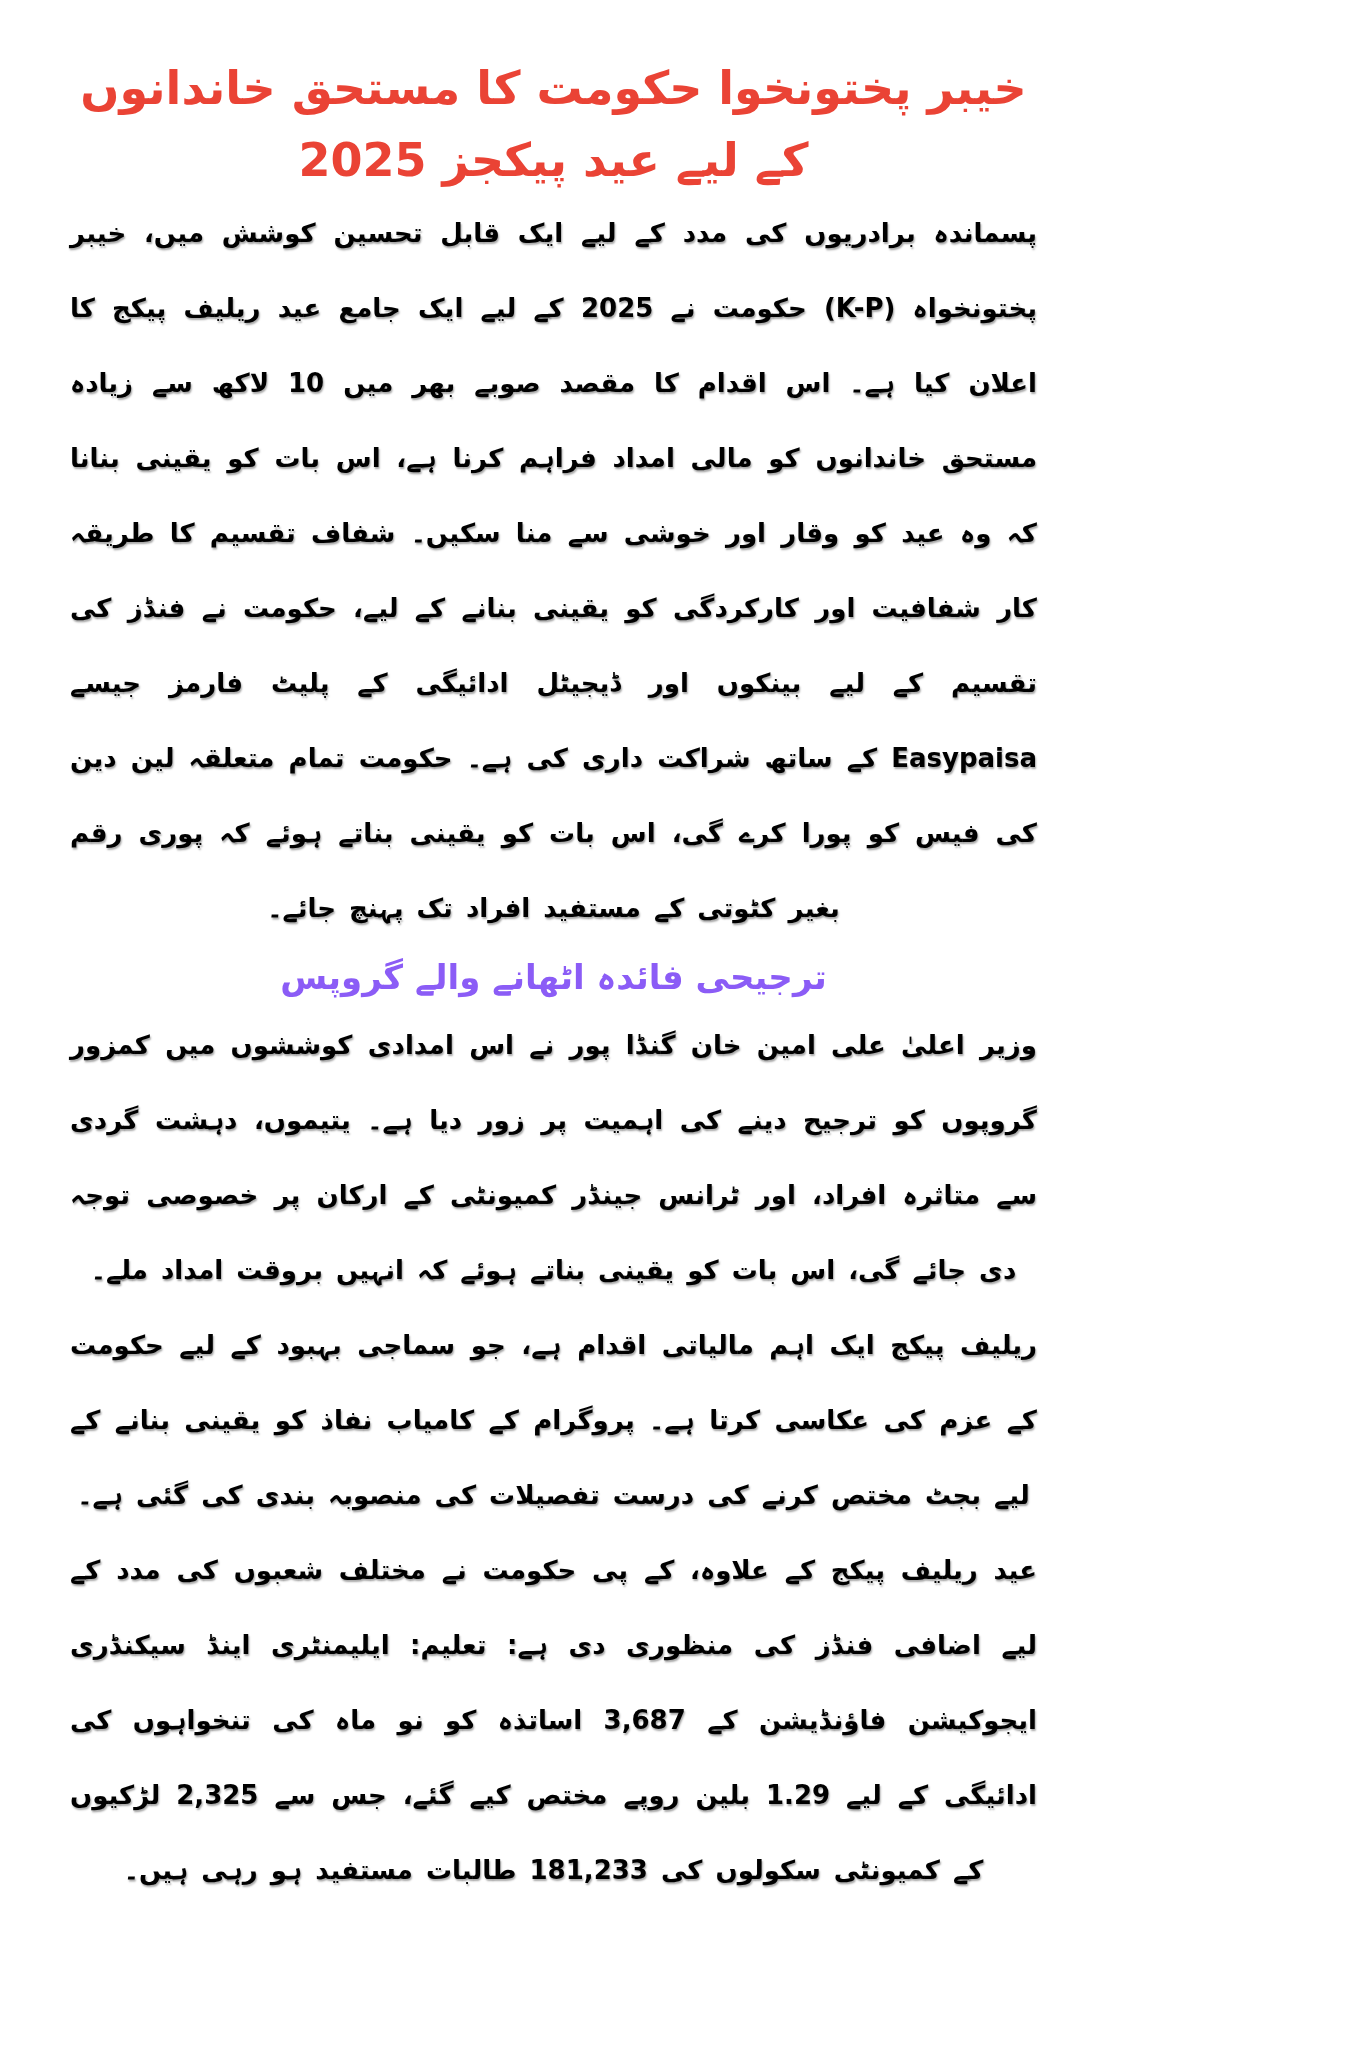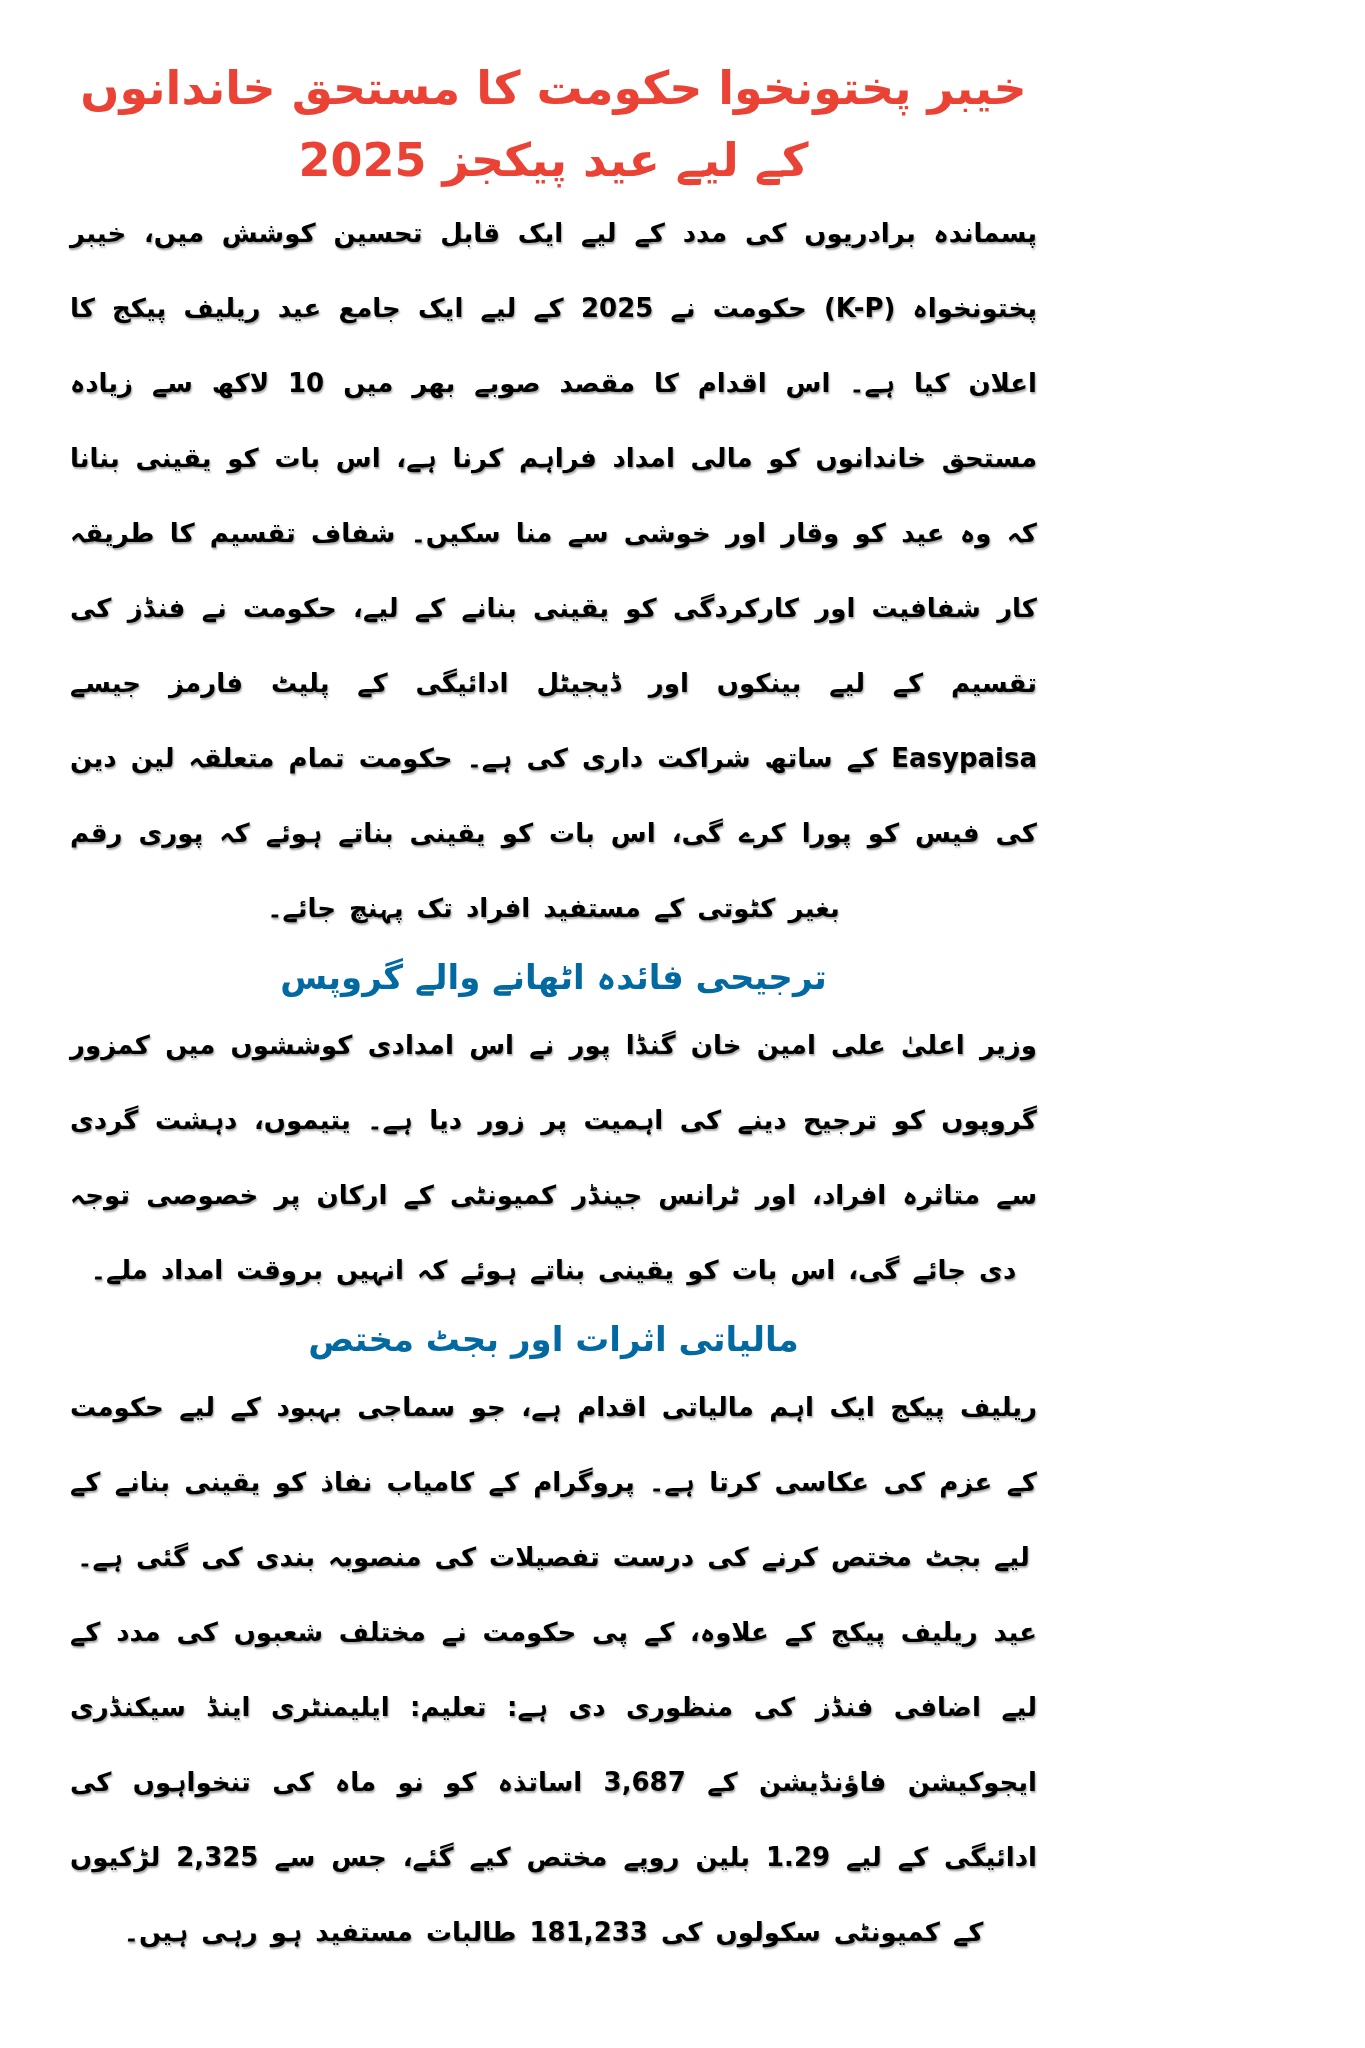--- a/index.html
+++ b/index.html
@@ -25,21 +25,21 @@
   .title {
     text-align: center;
     color: #ea4335;
     font-weight: bold;
     font-size: 46px;
     line-height: 72px;
     margin: 0 0 0 0;
   }
   .heading {
     text-align: center;
-    color: #0369a1;
+    color: #8b5cf6;
     font-weight: bold;
     font-size: 34px;
     line-height: 62px;
     margin: 0;
   }
   .para {
     font-size: 26px;
     font-weight: bold;
     line-height: 75px;
     text-align: justify;
@@ -58,17 +58,16 @@
 <body>
 
 <div class="page">
   <h1 class="title">خیبر پختونخوا حکومت کا مستحق خاندانوں کے لیے عید پیکجز 2025</h1>
 
   <p class="para" id="p1">پسماندہ برادریوں کی مدد کے لیے ایک قابل تحسین کوشش میں، خیبر پختونخواہ (K-P) حکومت نے 2025 کے لیے ایک جامع عید ریلیف پیکج کا اعلان کیا ہے۔ اس اقدام کا مقصد صوبے بھر میں 10 لاکھ سے زیادہ مستحق خاندانوں کو مالی امداد فراہم کرنا ہے، اس بات کو یقینی بنانا کہ وہ عید کو وقار اور خوشی سے منا سکیں۔ شفاف تقسیم کا طریقہ کار شفافیت اور کارکردگی کو یقینی بنانے کے لیے، حکومت نے فنڈز کی تقسیم کے لیے بینکوں اور ڈیجیٹل ادائیگی کے پلیٹ فارمز جیسے Easypaisa کے ساتھ شراکت داری کی ہے۔ حکومت تمام متعلقہ لین دین کی فیس کو پورا کرے گی، اس بات کو یقینی بناتے ہوئے کہ پوری رقم بغیر کٹوتی کے مستفید افراد تک پہنچ جائے۔</p>
 
   <h2 class="heading" id="h2">ترجیحی فائدہ اٹھانے والے گروپس</h2>
   <p class="para" id="p2">وزیر اعلیٰ علی امین خان گنڈا پور نے اس امدادی کوششوں میں کمزور گروپوں کو ترجیح دینے کی اہمیت پر زور دیا ہے۔ یتیموں، دہشت گردی سے متاثرہ افراد، اور ٹرانس جینڈر کمیونٹی کے ارکان پر خصوصی توجہ دی جائے گی، اس بات کو یقینی بناتے ہوئے کہ انہیں بروقت امداد ملے۔</p>
 
-  <h2 class="heading">مالیاتی اثرات اور بجٹ مختص</h2>
   <p class="para" id="p3">ریلیف پیکج ایک اہم مالیاتی اقدام ہے، جو سماجی بہبود کے لیے حکومت کے عزم کی عکاسی کرتا ہے۔ پروگرام کے کامیاب نفاذ کو یقینی بنانے کے لیے بجٹ مختص کرنے کی درست تفصیلات کی منصوبہ بندی کی گئی ہے۔</p>
 
   <p class="para" id="p4">عید ریلیف پیکج کے علاوہ، کے پی حکومت نے مختلف شعبوں کی مدد کے لیے اضافی فنڈز کی منظوری دی ہے: تعلیم: ایلیمنٹری اینڈ سیکنڈری ایجوکیشن فاؤنڈیشن کے 3,687 اساتذہ کو نو ماہ کی تنخواہوں کی ادائیگی کے لیے 1.29 بلین روپے مختص کیے گئے، جس سے 2,325 لڑکیوں کے کمیونٹی سکولوں کی 181,233 طالبات مستفید ہو رہی ہیں۔</p>
 </div>
 
 </body></html>

